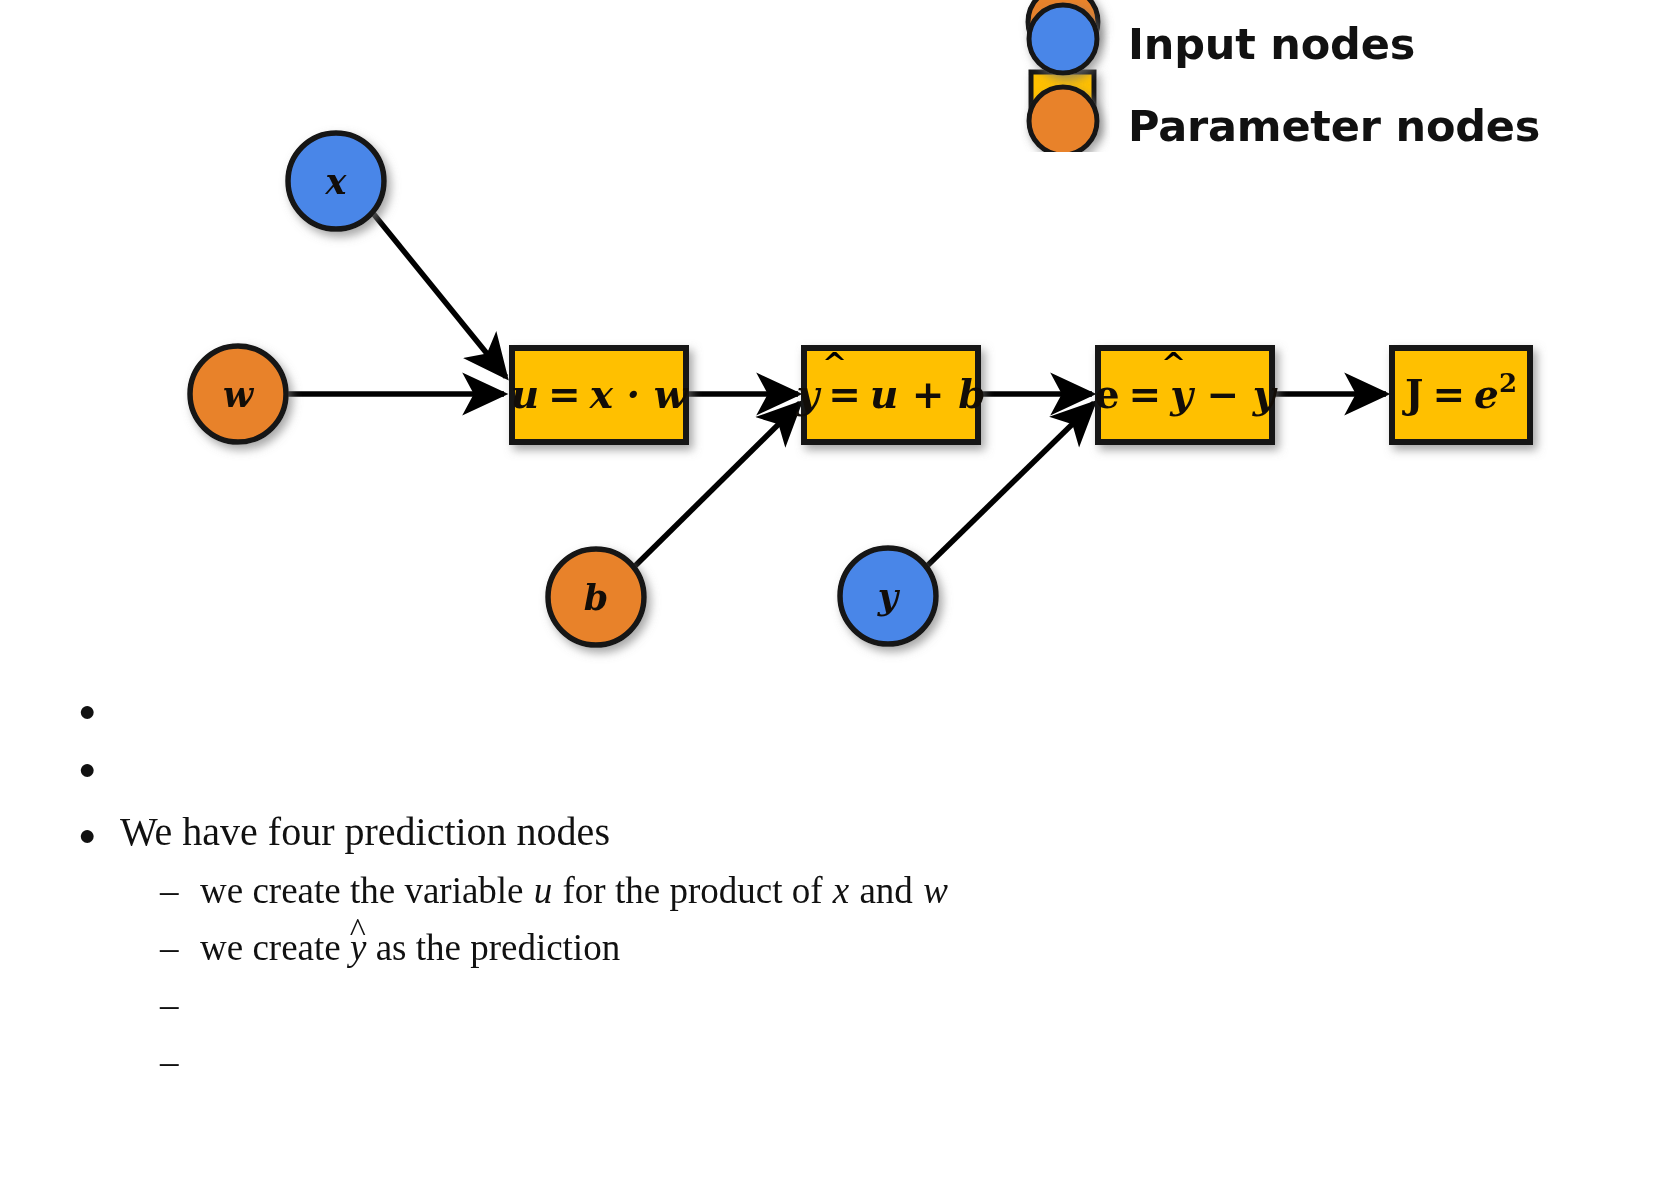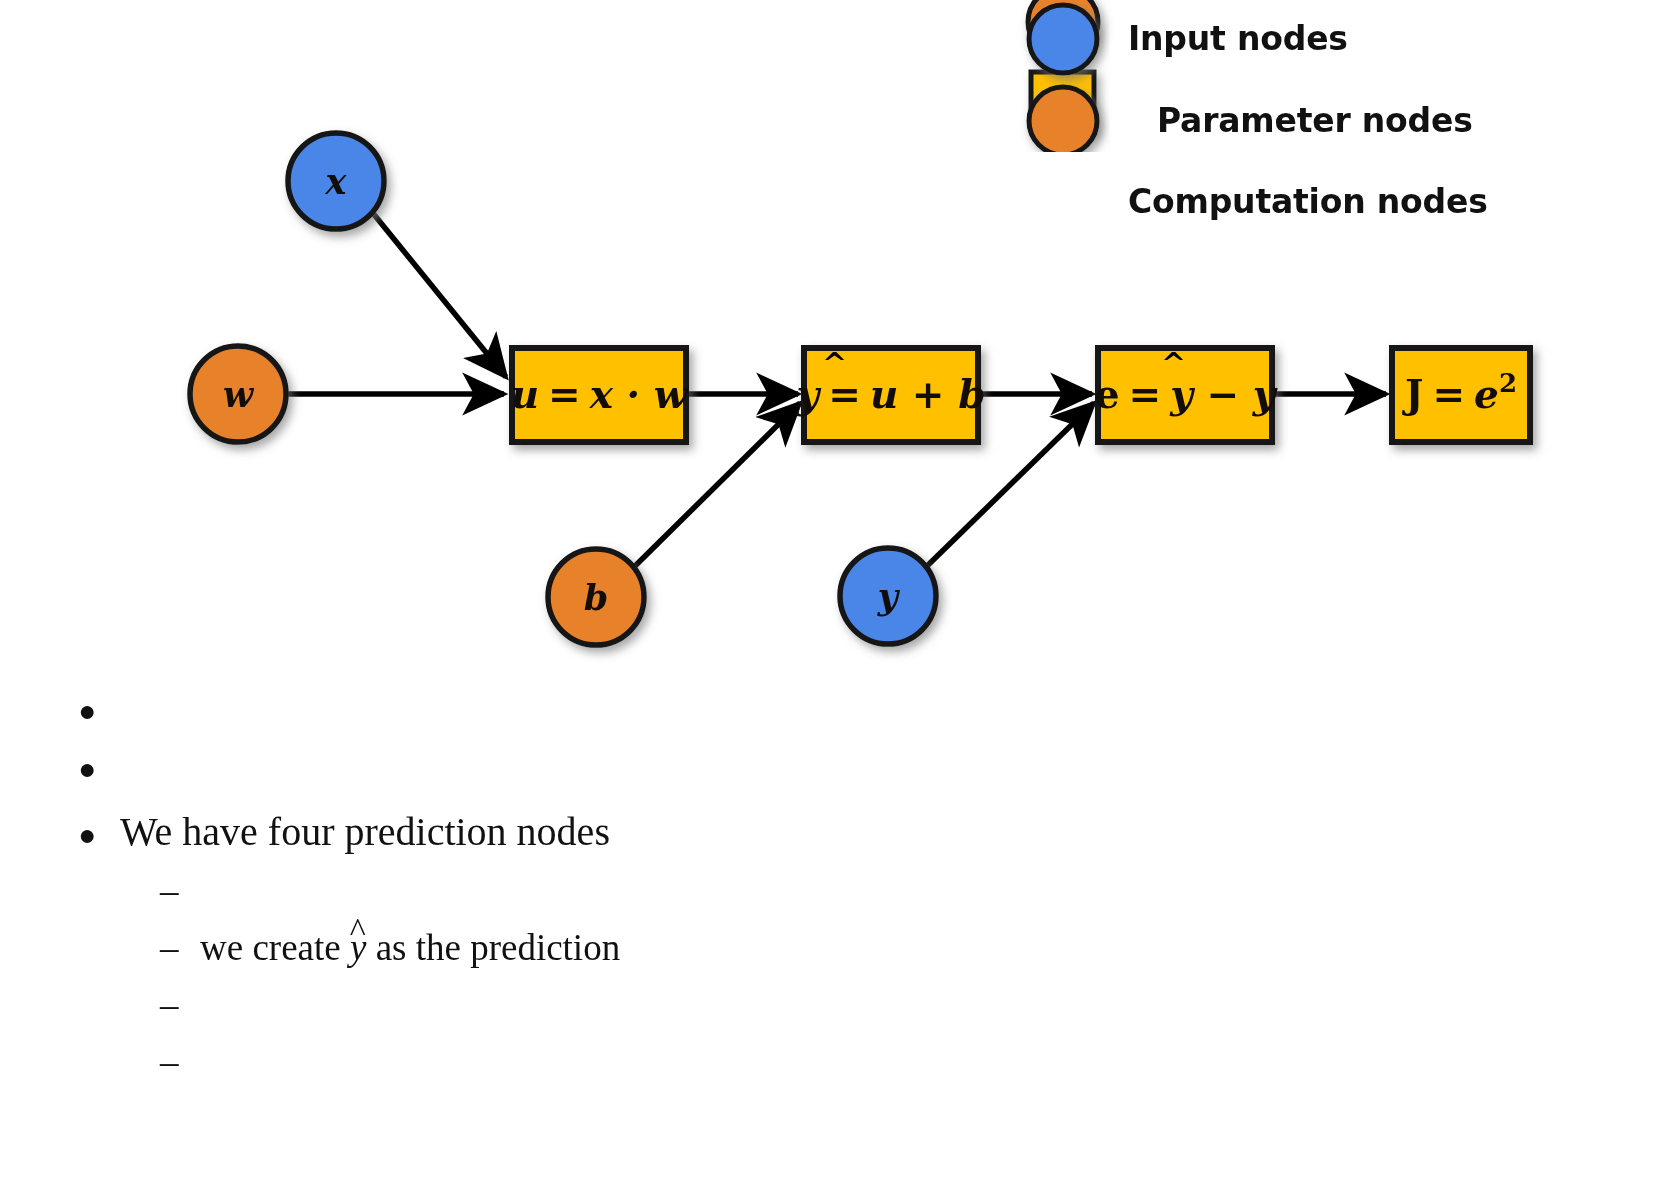--- a/index.html
+++ b/index.html
@@ -41,21 +41,21 @@
   .box-label {
     font-family: "DejaVu Serif", "Liberation Serif", serif;
     font-weight: bold;
     fill: #120d08;
   }
 
   .legend-label {
     position: absolute;
     font-family: "DejaVu Sans", "Liberation Sans", sans-serif;
     font-weight: bold;
-    font-size: 33px;
+    font-size: 43px;
     color: #111111;
     letter-spacing: -0.2px;
     white-space: nowrap;
   }
 
   
   #bullets {
     position: absolute;
     left: 0;
     top: 668px;
@@ -184,37 +184,37 @@
     <defs>
       <filter id="ss2" x="-40%" y="-40%" width="190%" height="190%">
         <feDropShadow dx="4" dy="5" stdDeviation="5" flood-color="#777777" flood-opacity="0.65"></feDropShadow>
       </filter>
     </defs>
     <circle filter="url(#ss2)" cx="43" cy="37" r="34" fill="#4a86e8" stroke="#151515" stroke-width="5"></circle>
     <circle filter="url(#ss2)" cx="43" cy="119" r="34" fill="#e8822c" stroke="#151515" stroke-width="5"></circle>
   </svg>
 
   <div class="legend-label" style="left:1128px; top:19px;">Input nodes</div>
-  <div class="legend-label" style="left:1128px; top:101px;margin-left:29px;">Parameter nodes</div>
-  <div class="legend-label" style="left:1128px; top:182px;">Computation nodes</div>
+  <div class="legend-label" style="left:1128px; top:101px;">Parameter nodes</div>
 </div>
 
 <div id="bullets">
     <div class="bullet-row lvl1">
       <span class="marker">●</span>
     </div>
     <div class="bullet-row lvl1">
       <span class="marker">●</span>
     </div>
     <div class="bullet-row lvl1">
       <span class="marker">●</span>
       <span class="bullet-text">We have four prediction nodes</span>
     </div>
     <div class="bullet-row lvl2">
       <span class="marker">–</span>
+      <span class="bullet-text">we create the variable <i>u</i> for the product of <i>x</i> and <i>w</i></span>
     </div>
     <div class="bullet-row lvl2">
       <span class="marker">–</span>
       <span class="bullet-text">we create <span class="hatvar"><span class="hat">^</span>y</span> as the prediction</span>
     </div>
     <div class="bullet-row lvl2">
       <span class="marker">–</span>
     </div>
     <div class="bullet-row lvl2">
       <span class="marker">–</span>

